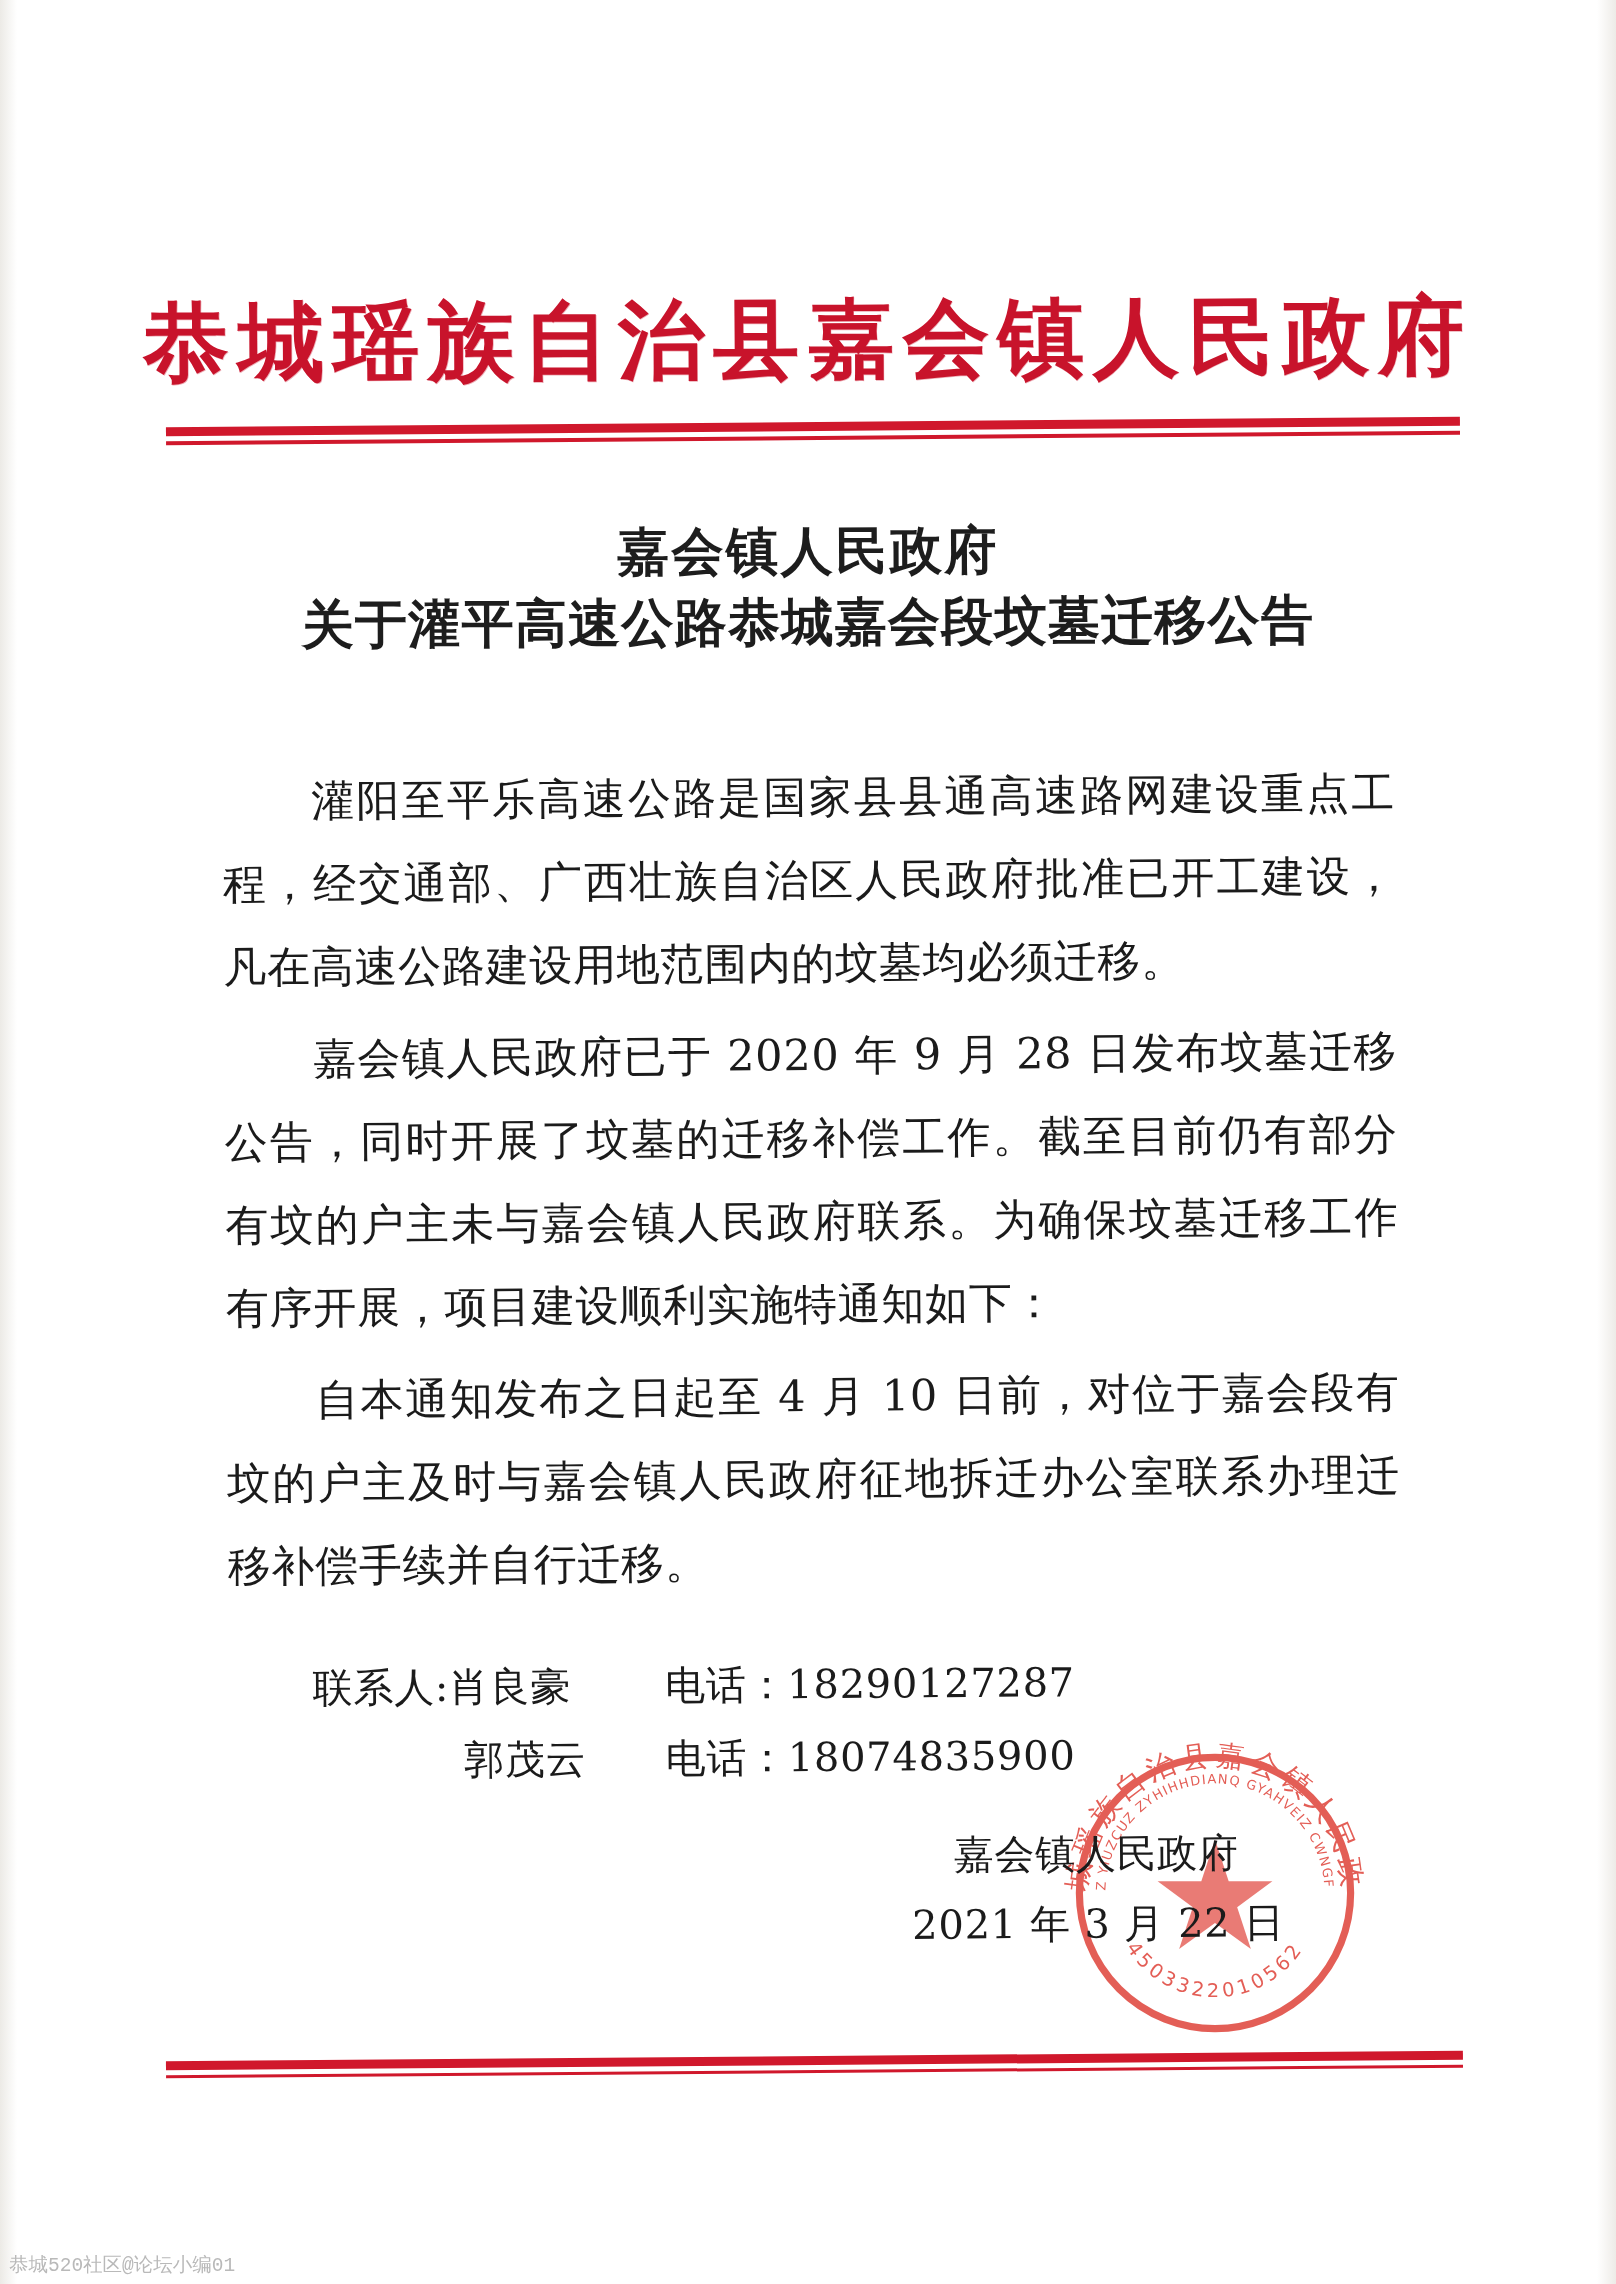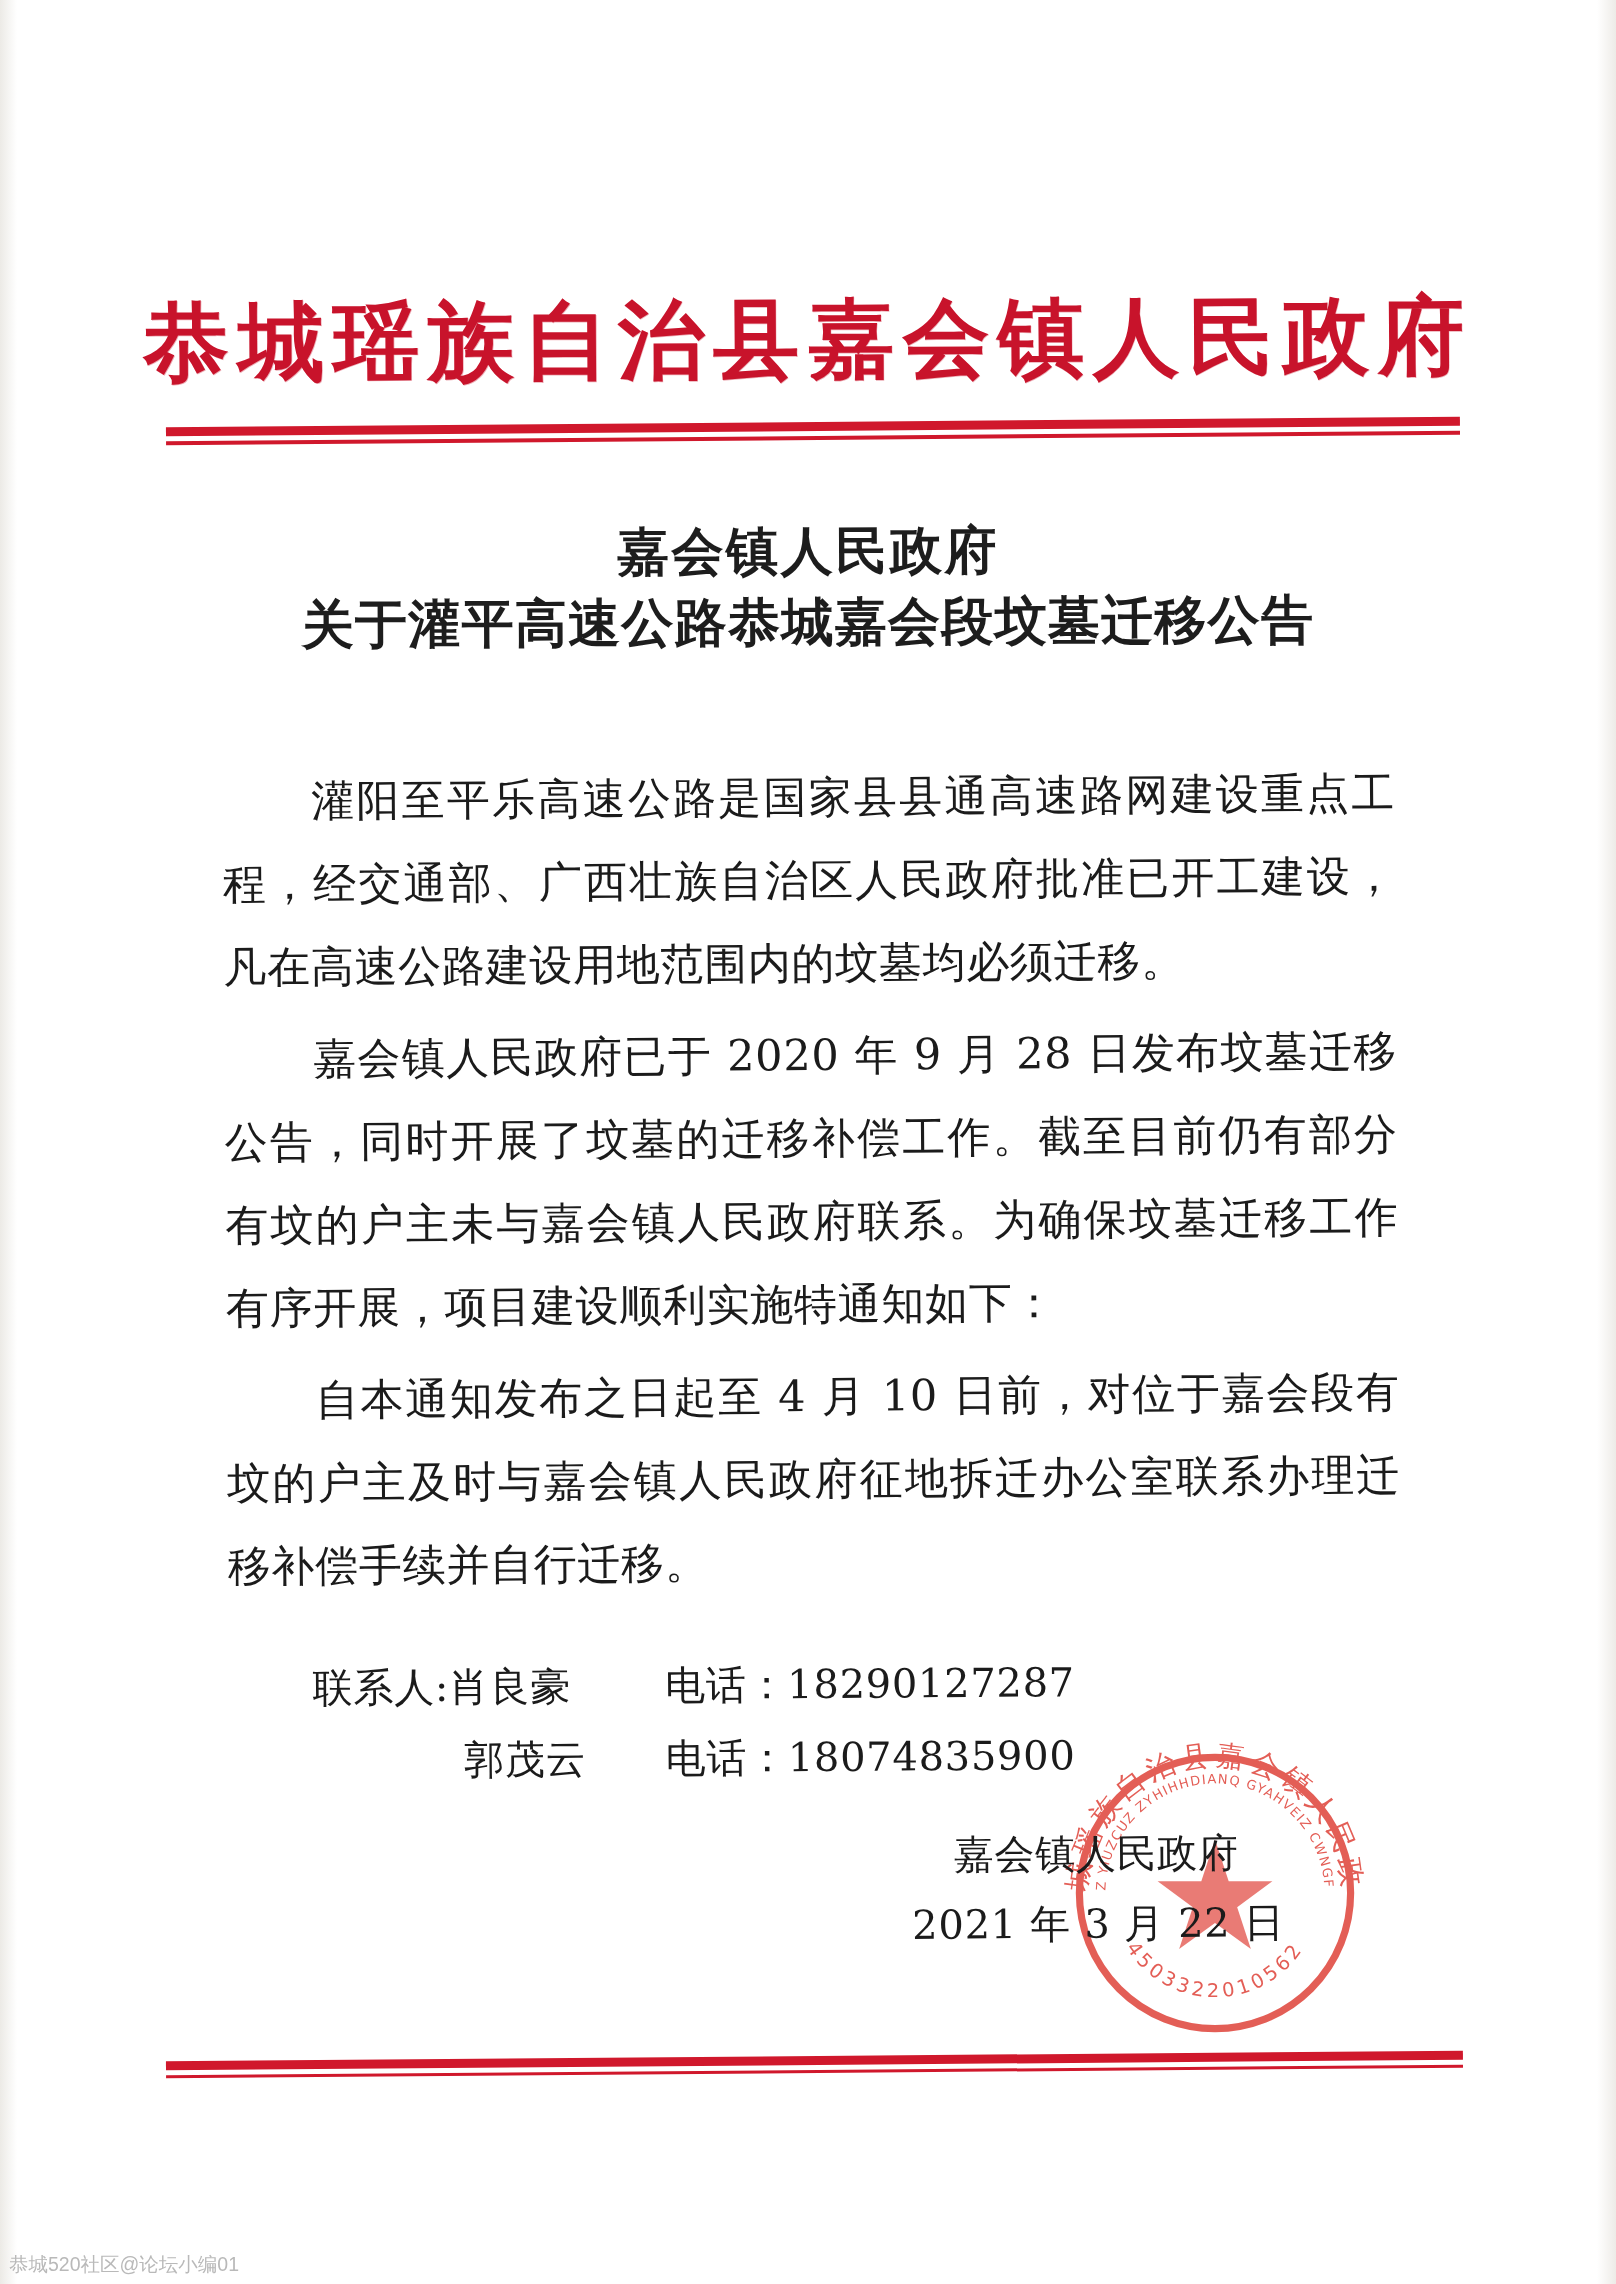--- a/index.html
+++ b/index.html
@@ -210,21 +210,21 @@
     width: 100%;
     height: 3.3px;
     background: #d0182c;
   }
 
   
   #forum-watermark {
     position: absolute;
     left: 9px;
     top: 2251px;
-    font-family: Liberation Sans, sans-serif;
+    font-family: Liberation Mono, monospace;
     font-size: 19.5px;
     color: #b9b9b9;
     letter-spacing: 0px;
     white-space: nowrap;
   }
 </style>
 </head>
 <body>
 
 <div id="scan-sheet">

